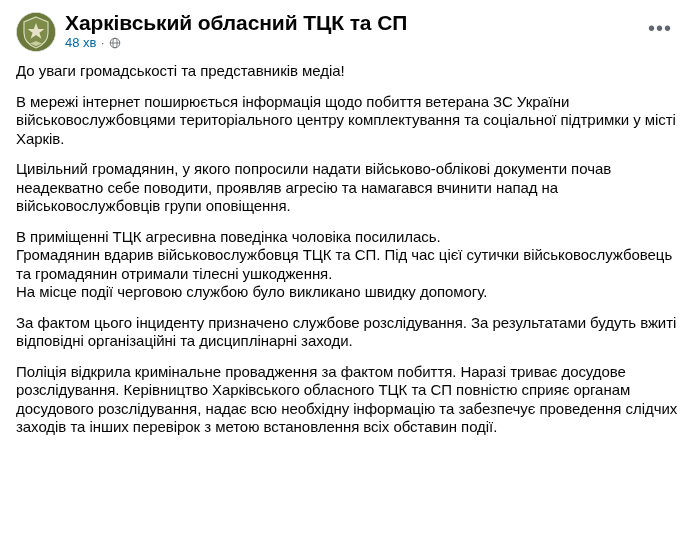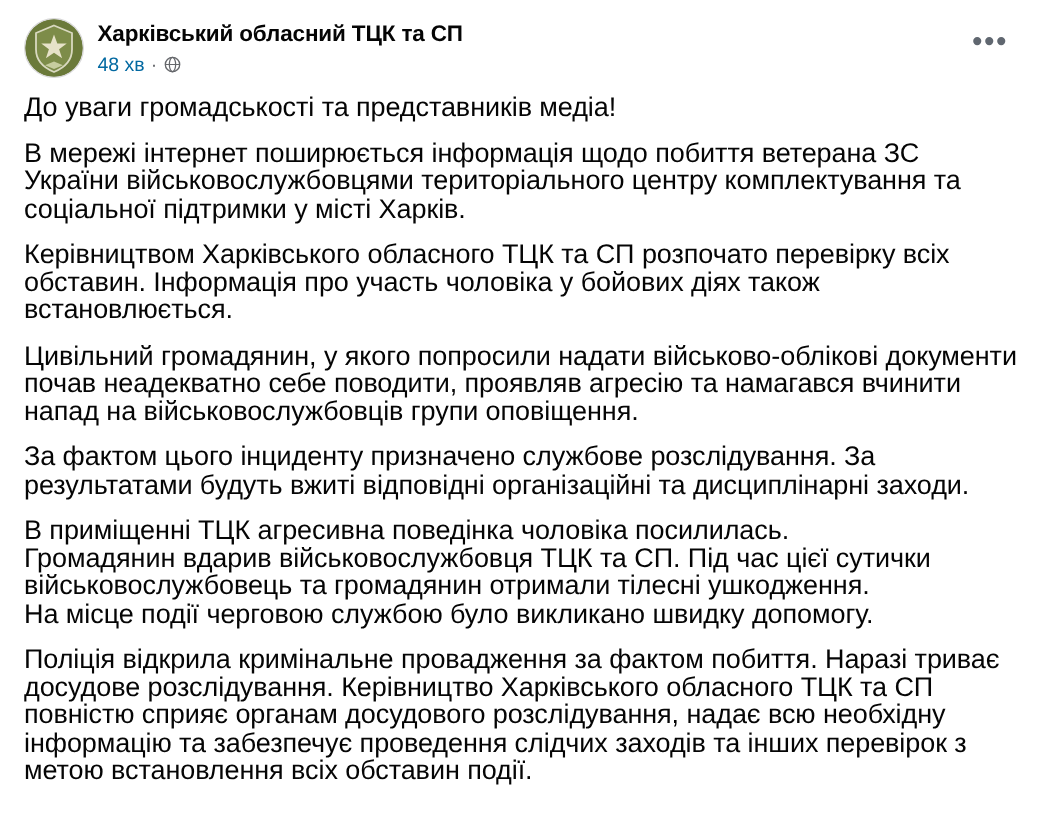--- a/index.html
+++ b/index.html
@@ -39,21 +39,21 @@
     border: 1px solid #d9d9d9;
   }
   .avatar svg { display: block; }
   .header-text {
     margin-left: 9px;
     flex: 1 1 auto;
     min-width: 0;
     padding-top: 1px;
   }
   .page-name {
-    font-size: 15px;
+    font-size: 21px;
     font-weight: bold;
     line-height: 20px;
     color: #050505;
     letter-spacing: -0.1px;
   }
   .meta-row {
     display: flex;
     align-items: center;
     margin-top: 2px;
   }
@@ -78,21 +78,21 @@
     justify-content: center;
     border-radius: 50%;
     cursor: pointer;
     color: #606770;
     font-size: 20px;
     line-height: 1;
     letter-spacing: 1px;
     margin-top: -2px;
   }
   .post-body {
-    font-size: 18px;
+    font-size: 15px;
     line-height: 18.5px;
     color: #050505;
     letter-spacing: -0.05px;
   }
   .post-body p {
     margin: 0 0 12px 0;
   }
   .post-body p:last-child {
     margin-bottom: 18px;
   }
@@ -129,23 +129,22 @@
         </span>
       </div>
     </div>
 
     <div class="menu-button">•••</div>
   </div>
 
   <div class="post-body">
     <p>До уваги громадськості та представників медіа!</p>
     <p>В мережі інтернет поширюється інформація щодо побиття ветерана ЗС України військовослужбовцями територіального центру комплектування та соціальної підтримки у місті Харків.</p>
-    <p>Керівництвом Харківського обласного ТЦК та СП розпочато перевірку всіх обставин. Інформація про участь чоловіка у бойових діях також встановлюється.</p>
     <p>Цивільний громадянин, у якого попросили надати військово-облікові документи почав неадекватно себе поводити, проявляв агресію та намагався вчинити напад на військовослужбовців групи оповіщення.</p>
-    <p>За фактом цього інциденту призначено службове розслідування. За результатами будуть вжиті відповідні організаційні та дисциплінарні заходи.</p>
     <p style="white-space: pre-line;">В приміщенні ТЦК агресивна поведінка чоловіка посилилась.
 Громадянин вдарив військовослужбовця ТЦК та СП. Під час цієї сутички військовослужбовець та громадянин отримали тілесні ушкодження.
 На місце події черговою службою було викликано швидку допомогу.</p>
+    <p>За фактом цього інциденту призначено службове розслідування. За результатами будуть вжиті відповідні організаційні та дисциплінарні заходи.</p>
     <p>Поліція відкрила кримінальне провадження за фактом побиття. Наразі триває досудове розслідування. Керівництво Харківського обласного ТЦК та СП повністю сприяє органам досудового розслідування, надає всю необхідну інформацію та забезпечує проведення слідчих заходів та інших перевірок з метою встановлення всіх обставин події.</p>
 
   </div>
 
 </div>
 
 </body></html>

